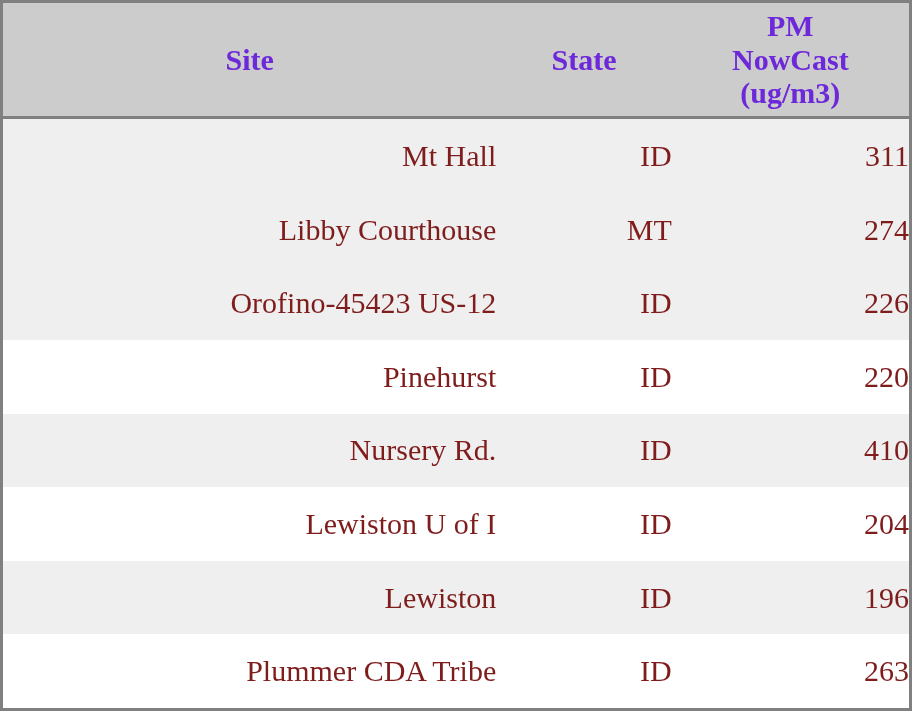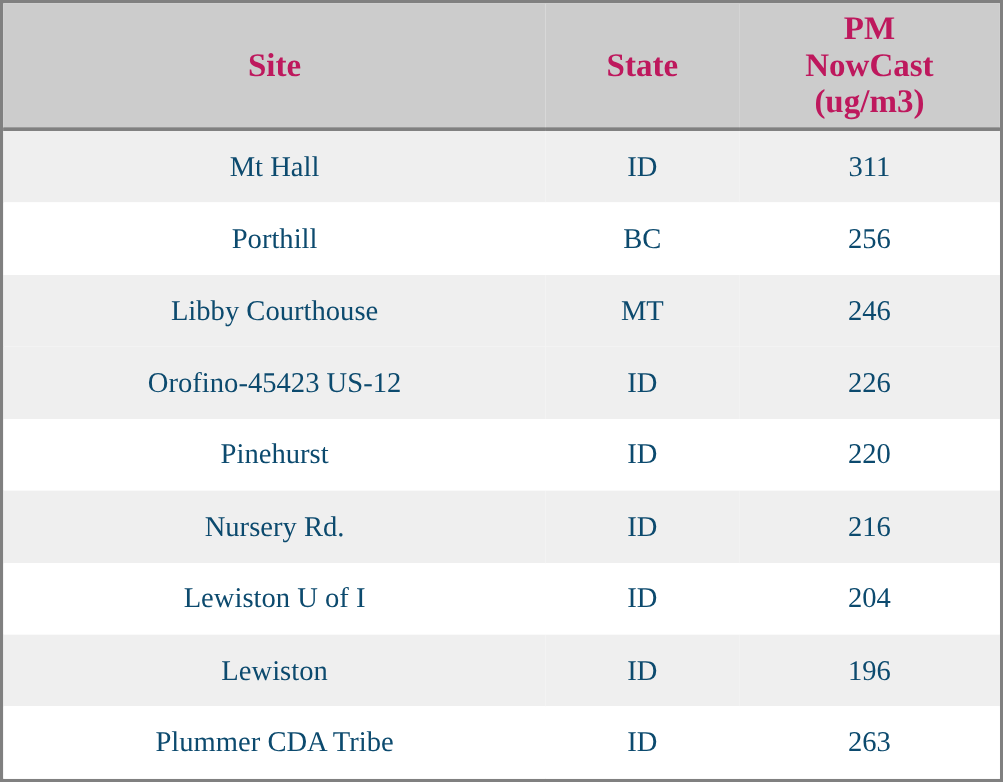--- a/index.html
+++ b/index.html
@@ -24,33 +24,33 @@
     width: 100%;
     height: 100%;
     border-collapse: collapse;
     table-layout: fixed;
   }
   thead th {
     background: #cccccc;
     border-bottom: 3px solid #808080;
     font-weight: bold;
     font-size: 30px;
-    color: #be185d;
+    color: #6d28d9;
     padding: 6px 4px;
     vertical-align: middle;
     line-height: 1.12;
   }
   th.col-site { width: 55%; }
   th.col-state { width: 19%; }
   th.col-value { width: 26%; }
 
   tbody td {
-    font-size: 26px;
-    color: #0c4a6e;
-    text-align: center;
+    font-size: 30px;
+    color: #7f1d1d;
+    text-align: right;
     padding: 0;
     height: 58px;
     vertical-align: middle;
     border: none;
   }
   tbody tr.odd td {
     background: #efefef;
   }
   tbody tr.even td {
     background: #ffffff;
@@ -72,44 +72,39 @@
           <span class="hdr-line">(ug/m3)</span>
         </th>
       </tr>
     </thead>
     <tbody>
       <tr class="odd">
         <td>Mt Hall</td>
         <td>ID</td>
         <td>311</td>
       </tr>
-      <tr class="even">
-        <td>Porthill</td>
-        <td>BC</td>
-        <td>256</td>
-      </tr>
       <tr class="odd">
         <td>Libby Courthouse</td>
         <td>MT</td>
-        <td>246</td>
+        <td>274</td>
       </tr>
       <tr class="odd">
         <td>Orofino-45423 US-12</td>
         <td>ID</td>
         <td>226</td>
       </tr>
       <tr class="even">
         <td>Pinehurst</td>
         <td>ID</td>
         <td>220</td>
       </tr>
       <tr class="odd">
         <td>Nursery Rd.</td>
         <td>ID</td>
-        <td>216</td>
+        <td>410</td>
       </tr>
       <tr class="even">
         <td>Lewiston U of I</td>
         <td>ID</td>
         <td>204</td>
       </tr>
       <tr class="odd">
         <td>Lewiston</td>
         <td>ID</td>
         <td>196</td>

